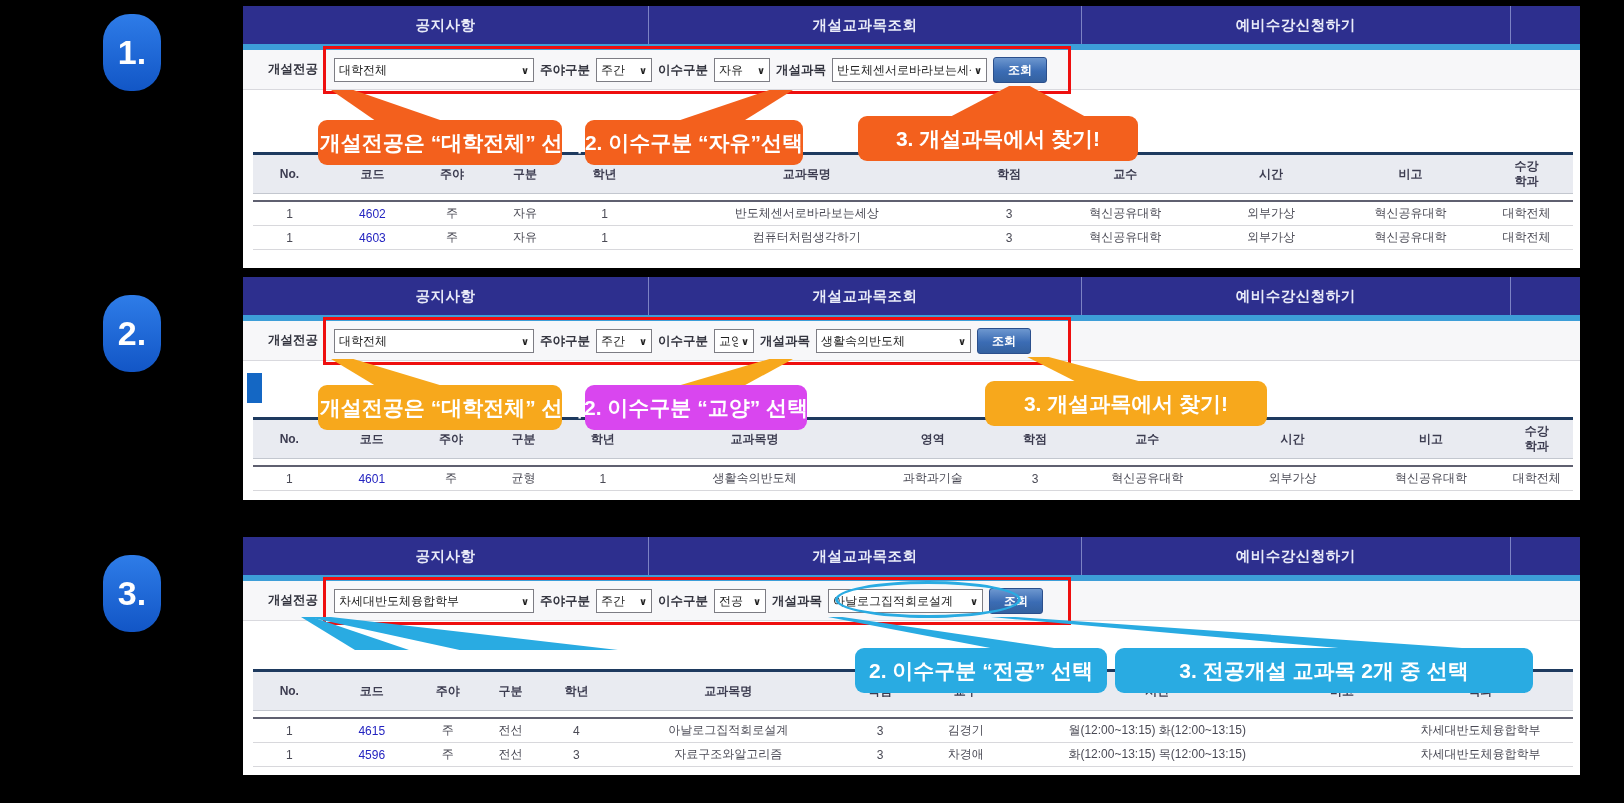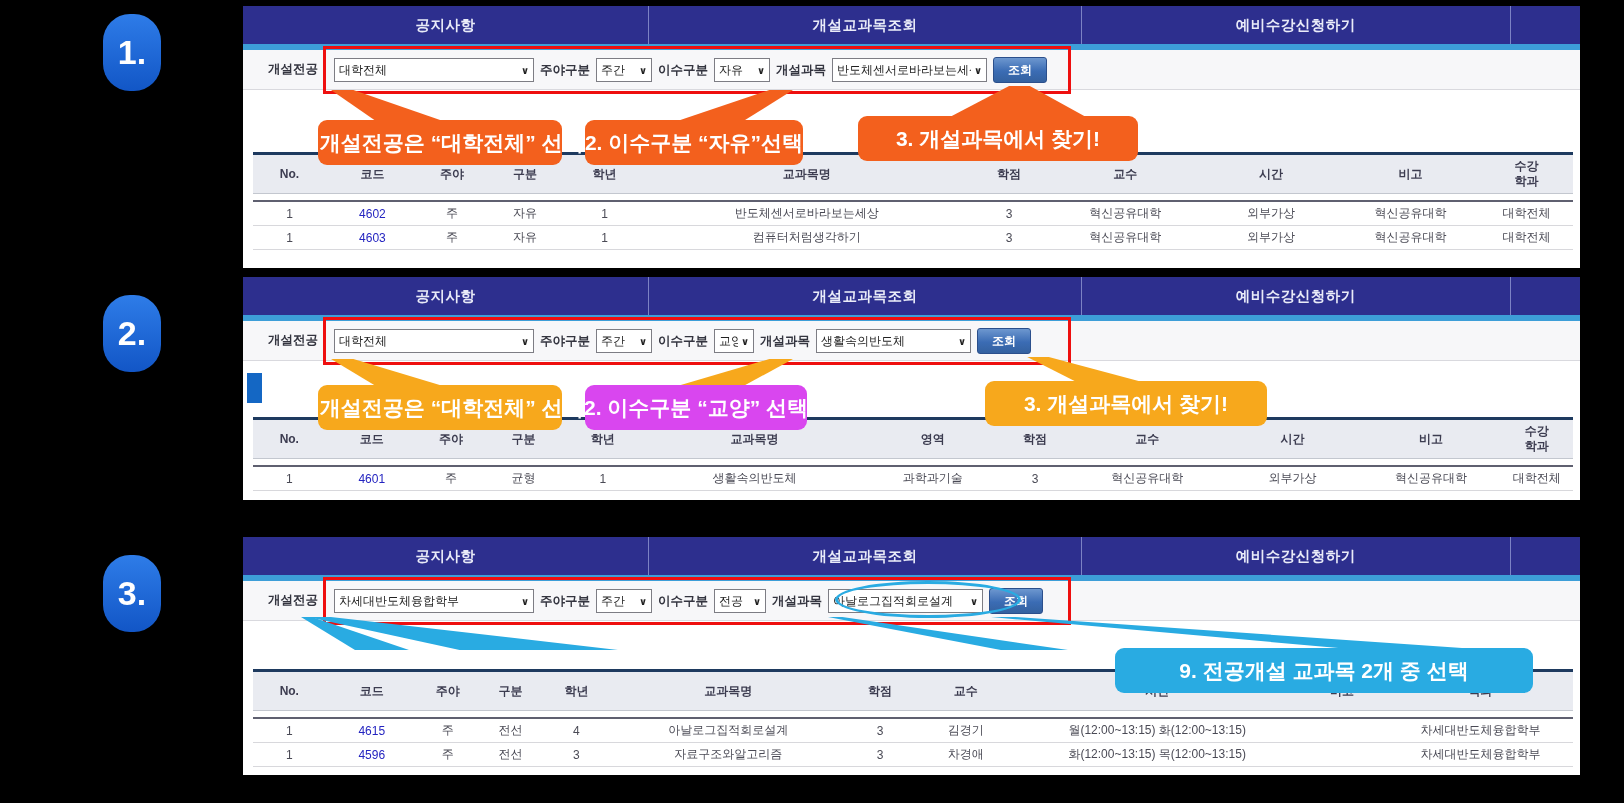--- a/index.html
+++ b/index.html
@@ -300,21 +300,22 @@
           <span class="dd-text">아날로그집적회로설계</span>
           <span class="dd-arrow">∨</span>
         </div>
         <button class="search-btn">조회</button>
       </div>
       <div class="ellipse" style="left: 592px; top: 44px; width: 180px; height: 31px;"></div>
       <div class="tail" style="left: 45px; top: 80px; width: 330px; height: 33px; background: rgb(41, 171, 226); clip-path: polygon(6% 0px, 13% 0px, 100% 100%, 52% 100%);"></div>
       <div class="tail" style="left: 40px; top: 80px; width: 180px; height: 33px; background: rgb(41, 171, 226); clip-path: polygon(10% 0px, 16% 0px, 70% 100%, 40% 100%);"></div>
       <div class="tail" style="left: 585px; top: 80px; width: 240px; height: 33px; background: rgb(41, 171, 226); clip-path: polygon(0px 0px, 6% 0px, 100% 100%, 72% 100%);"></div>
       <div class="tail" style="left: 748px; top: 80px; width: 500px; height: 33px; background: rgb(41, 171, 226); clip-path: polygon(0px 0px, 5% 0px, 100% 100%, 74% 100%);"></div>
-      <div class="callout" style="left: 872px; top: 111px; width: 418px; background: rgb(41, 171, 226);">9. 전공개설 교과목 2개 중 선택</div>
+      <div class="callout" style="left: 612px; top: 111px; width: 252px; background: rgb(41, 171, 226);">2. 이수구분 “전공” 선택</div>
+      <div class="callout" style="left: 872px; top: 111px; width: 418px; background: rgb(41, 171, 226);">3. 전공개설 교과목 2개 중 선택</div>
       <div class="tbl-wrap" style="top: 132px;">
         <table class="tbl">
           <colgroup>
             <col style="width: 5.5%;">
             <col style="width: 7%;">
             <col style="width: 4.5%;">
             <col style="width: 5%;">
             <col style="width: 5%;">
             <col style="width: 18%;">
             <col style="width: 5%;">

